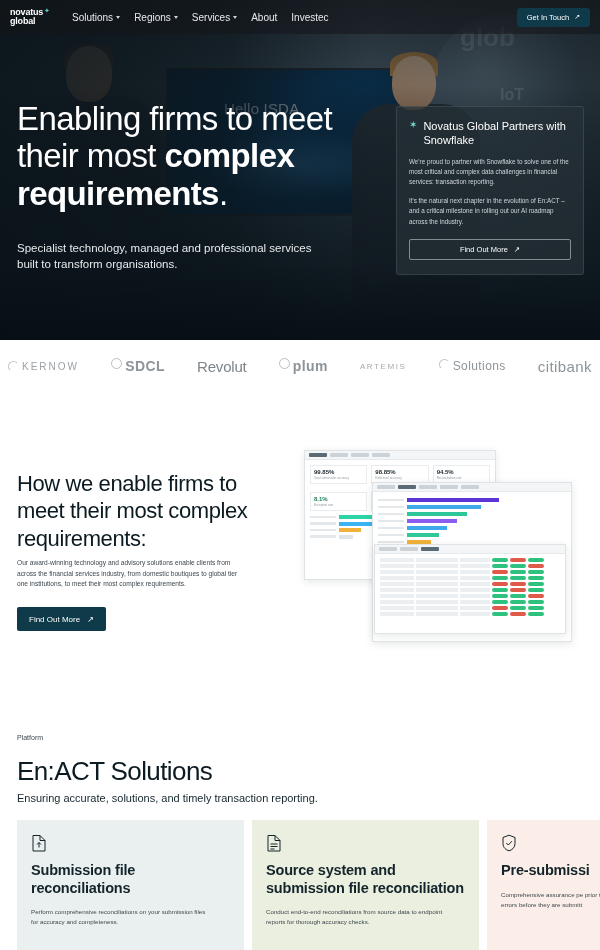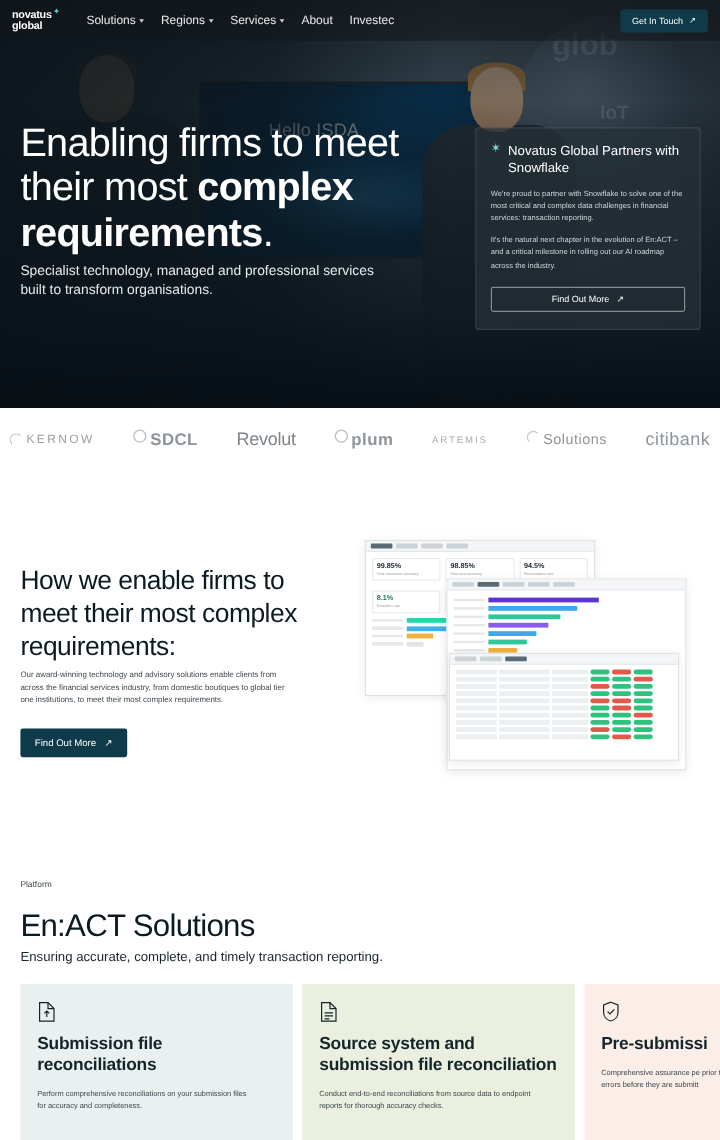--- a/index.html
+++ b/index.html
@@ -70,21 +70,21 @@
   .hp-globe-text { position: absolute; left: 460px; top: 22px; color: rgba(220,235,245,0.35); font-size: 26px; font-weight: 700; }
   .hp-iot { position: absolute; left: 500px; top: 86px; color: rgba(220,235,245,0.30); font-size: 16px; font-weight: 700;}
   .hero-shade { position: absolute; inset: 0;
     background: linear-gradient(90deg, rgba(10,20,26,0.92) 0%, rgba(10,20,26,0.78) 38%, rgba(10,20,26,0.40) 62%, rgba(10,20,26,0.55) 100%); }
   .hero-shade2 { position: absolute; inset: 0;
     background: linear-gradient(180deg, rgba(10,18,24,0.55) 0%, rgba(10,18,24,0.0) 25%, rgba(8,16,22,0.35) 78%, rgba(6,14,20,0.85) 100%); }
 
   .hero-content { position: absolute; left: 17px; top: 100px; width: 360px; z-index: 10; }
   .hero-h1 { color: #fff; font-size: 33px; line-height: 1.13; font-weight: 300; letter-spacing: -0.6px; }
   .hero-h1 b { font-weight: 700; }
-  .hero-sub { color: #e6eaec; font-size: 11.5px; line-height: 1.42; margin-top: 6px; width: 300px; font-weight: 300; }
+  .hero-sub { color: #e6eaec; font-size: 11.5px; line-height: 1.42; margin-top: 28px; width: 300px; font-weight: 300; }
 
   
   .hero-card { position: absolute; right: 16px; top: 106px; width: 188px; padding: 12px 12px 14px;
     background: rgba(38,48,56,0.72); border: 1px solid rgba(255,255,255,0.10); border-radius: 3px; z-index: 12; }
   .hc-title { display: flex; gap: 6px; color: #fff; font-size: 11px; font-weight: 500; line-height: 1.3; }
   .hc-star { color: #7fe3da; font-size: 10px; line-height: 1.2; }
   .hc-p { color: #cfd6da; font-size: 6.3px; line-height: 1.62; margin-top: 9px; }
   .hc-btn { margin-top: 12px; border: 1px solid rgba(255,255,255,0.45); border-radius: 2px; height: 21px;
     display: flex; align-items: center; justify-content: center; gap: 6px; color: #fff; font-size: 7.5px; }
 
@@ -461,21 +461,21 @@
               <span class="pill" style="background:#2ec27e"></span>
             </div>
         </div>
       </div>
     </div>
   </div>
 
   <div class="sec3">
     <div class="s3-eyebrow">Platform</div>
     <div class="s3-h2">En:ACT Solutions</div>
-    <div class="s3-sub">Ensuring accurate, complete, and timely transaction reporting.</div>
+    <div class="s3-sub">Ensuring accurate, solutions, and timely transaction reporting.</div>
 
     <div class="cards">
       <div class="card c1">
         <div class="card-icon">
           <svg width="16" height="18" viewBox="0 0 16 18">
             <path d="M2 1.5h7l5 5v10.5H2z" fill="none" stroke="#14242b" stroke-width="1"></path>
             <path d="M9 1.5v5h5" fill="none" stroke="#14242b" stroke-width="1"></path>
             <path d="M8 13.5V8.5M8 8.5l-2 2M8 8.5l2 2" fill="none" stroke="#14242b" stroke-width="1"></path>
           </svg>
         </div>

